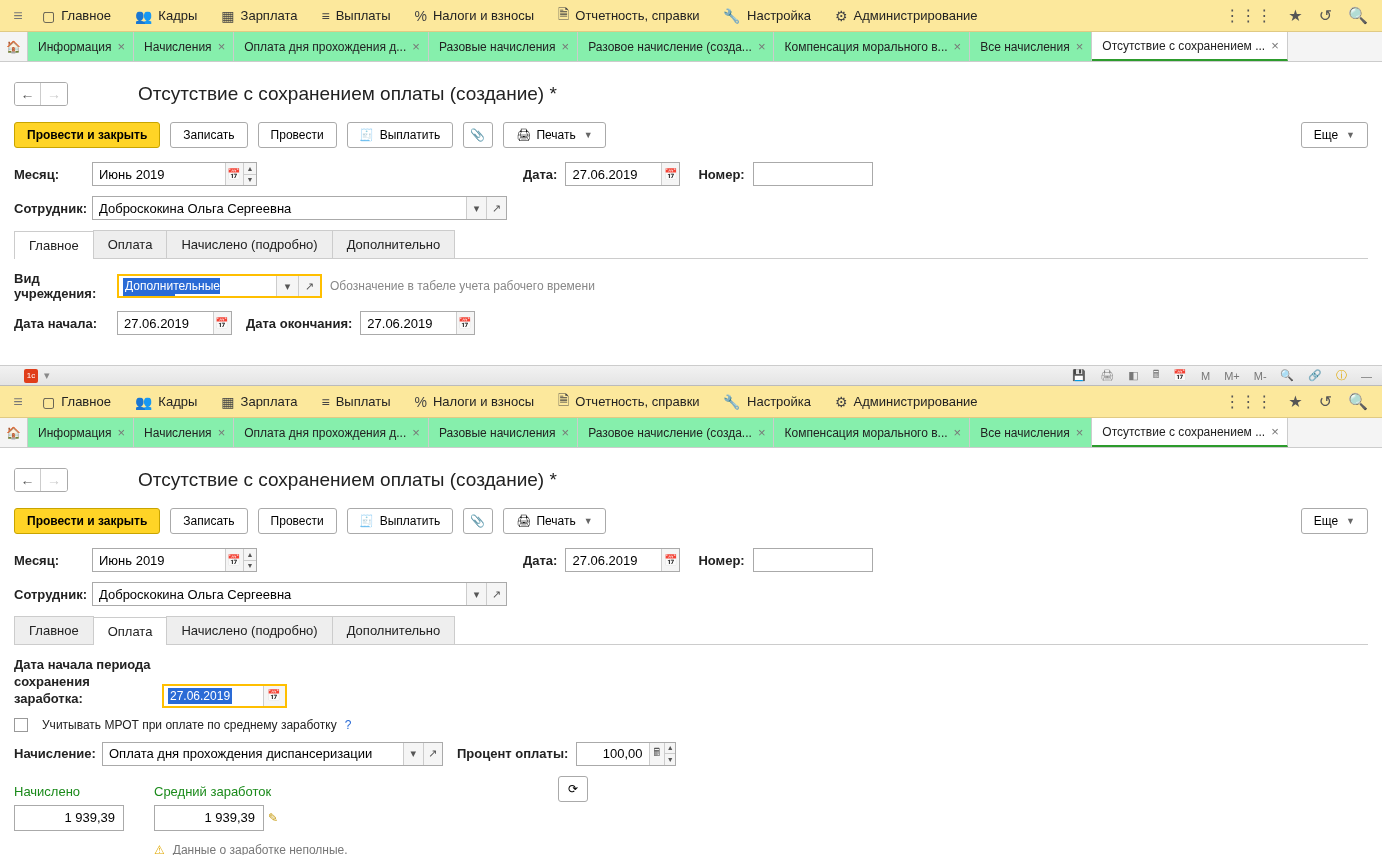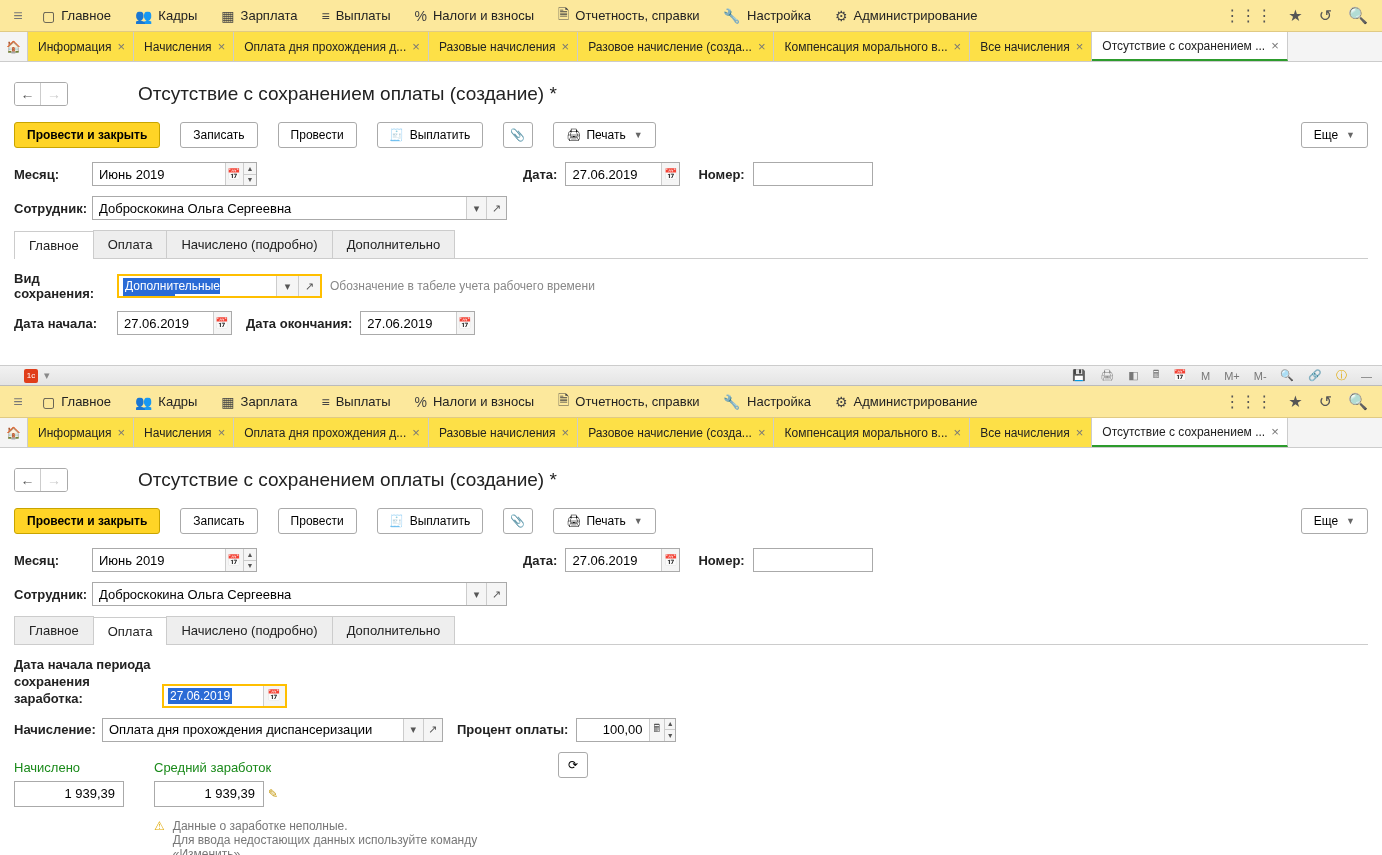--- a/index.html
+++ b/index.html
@@ -22,33 +22,33 @@
 
   .tabbar {
     height: 30px;
     background: #f4f4f4;
     border-bottom: 1px solid #ccc;
     display: flex;
     align-items: stretch;
     overflow: hidden;
   }
   .tabbar .home-tab { width: 28px; display:flex;align-items:center;justify-content:center;border-right:1px solid #ccc; cursor:pointer; }
-  .tabbar .tab { display:flex;align-items:center;padding:0 8px 0 10px;border-right:1px solid #ccc;gap:6px;white-space:nowrap;cursor:pointer;font-size:12px;background:#fde047; }
+  .tabbar .tab { display:flex;align-items:center;padding:0 8px 0 10px;border-right:1px solid #ccc;gap:6px;white-space:nowrap;cursor:pointer;font-size:12px;background:#86efac; }
   .tabbar .tab.active { background:#fff; border-bottom:2px solid #2c9b2c; }
   .tabbar .tab .close { color:#777;font-size:13px;cursor:pointer; }
 
   .content { padding: 10px 14px 20px 14px; }
 
   .title-row { display:flex;align-items:center;gap:10px;margin:10px 0 16px 0; }
   .nav-arrows { display:flex;border:1px solid #aaa;border-radius:3px;overflow:hidden; }
   .nav-arrows button { width:26px;height:22px;border:none;background:#fff;cursor:pointer;font-size:14px;color:#555; }
   .nav-arrows button:first-child { border-right:1px solid #ccc; }
   h1.page-title { font-size:19px;font-weight:normal;margin-left:60px; }
 
-  .toolbar { display:flex;align-items:center;gap:20px;margin-bottom:14px; }
+  .toolbar { display:flex;align-items:center;gap:10px;margin-bottom:14px; }
   .btn { height:26px;padding:0 12px;border:1px solid #aaa;background:#fff;border-radius:3px;cursor:pointer;font-size:12px;display:flex;align-items:center;gap:5px; }
   .btn.primary { background:#ffd426;font-weight:bold;border-color:#c8a400; }
   .btn.icon-only { width:30px;padding:0;justify-content:center; }
   .toolbar .spacer { flex:1; }
   .btn .chev { font-size:9px;color:#666;margin-left:3px; }
 
   .form-row { display:flex;align-items:center;margin-bottom:10px;gap:8px; }
   .form-row label { font-size:13px;font-weight:bold; }
   .combo { display:flex;align-items:stretch;border:1px solid #aaa;height:24px;background:#fff; }
   .combo input { border:none;padding:0 6px;font-size:13px;outline:none;width:100%; }
@@ -223,21 +223,21 @@
   </div>
 
   <div class="inner-tabs">
     <div class="itab active">Главное</div>
     <div class="itab">Оплата</div>
     <div class="itab">Начислено (подробно)</div>
     <div class="itab">Дополнительно</div>
   </div>
 
   <div class="form-row">
-    <label style="width:95px">Вид сохранения:</label>
+    <label style="width:95px">Вид учреждения:</label>
     <div class="combo highlight" style="width:205px">
       <div style="flex:1;padding:3px 4px;overflow:hidden"><span class="sel-text">Дополнительные выходны</span></div>
       <div class="ico">▾</div>
       <div class="ico">↗</div>
     </div>
     <span class="hint">Обозначение в табеле учета рабочего времени</span>
   </div>
 
   <div class="form-row">
     <label style="width:95px">Дата начала:</label>
@@ -418,20 +418,25 @@
   </div>
 
   <div class="form-row" style="align-items:flex-end">
     <label style="width:140px;line-height:1.3">Дата начала периода сохранения заработка:</label>
     <div class="combo highlight" style="width:125px">
       <div style="flex:1;padding:3px 4px"><span class="sel-text">27.06.2019</span></div>
       <div class="ico">📅</div>
     </div>
   </div>
 
+  <div class="form-row">
+    <span class="checkbox"></span>
+    <span>Учитывать МРОТ при оплате по среднему заработку</span>
+    <span class="help-ico">?</span>
+  </div>
 
   <div class="form-row">
     <label style="width:80px">Начисление:</label>
     <div class="combo" style="width:341px">
       <input value="Оплата дня прохождения диспансеризации" style="">
       <div class="ico">▾</div>
       <div class="ico">↗</div>
     </div>
     <label style="margin-left:6px">Процент оплаты:</label>
     <div class="combo" style="width:100px">

